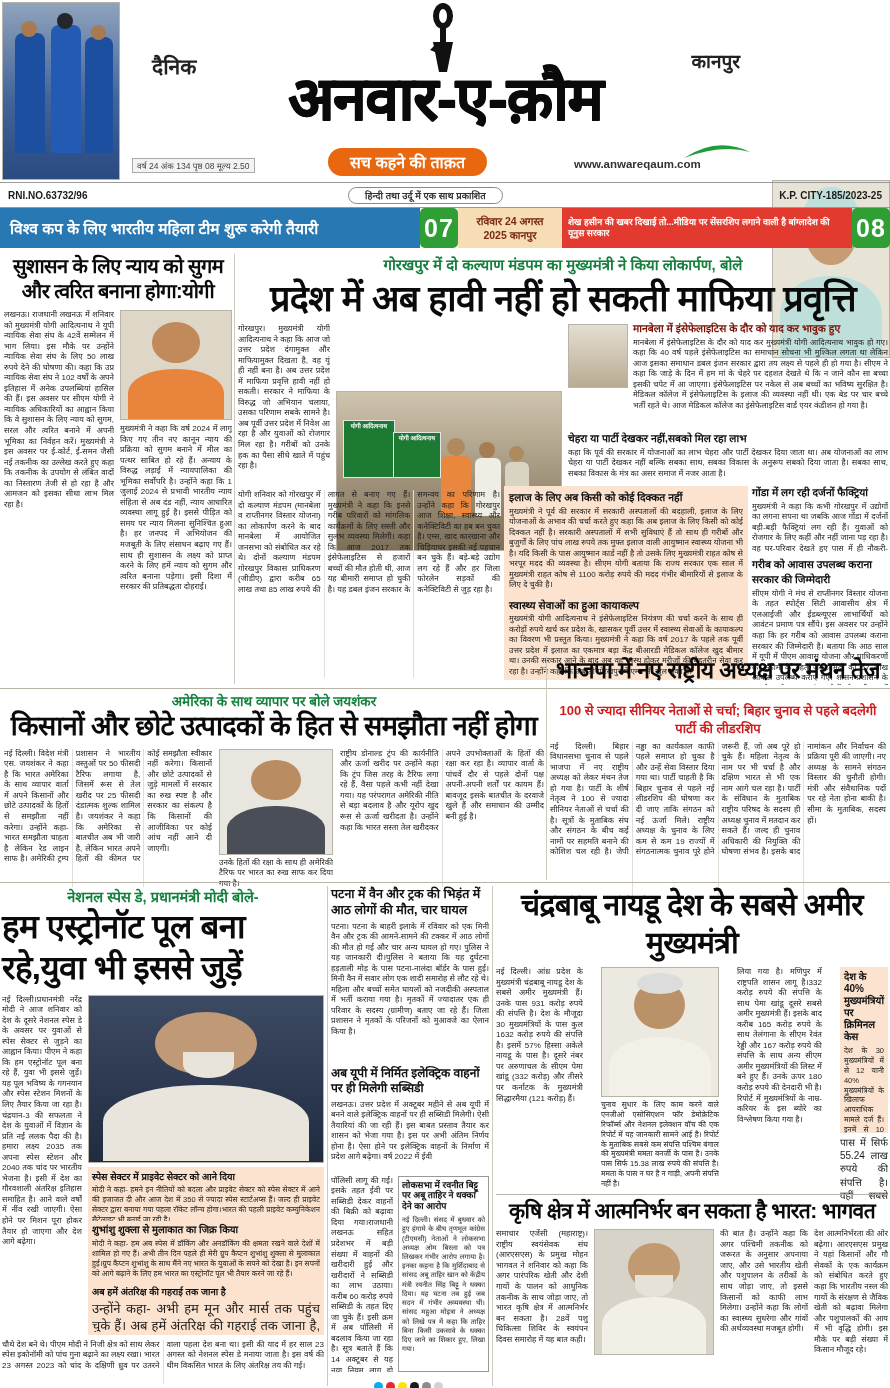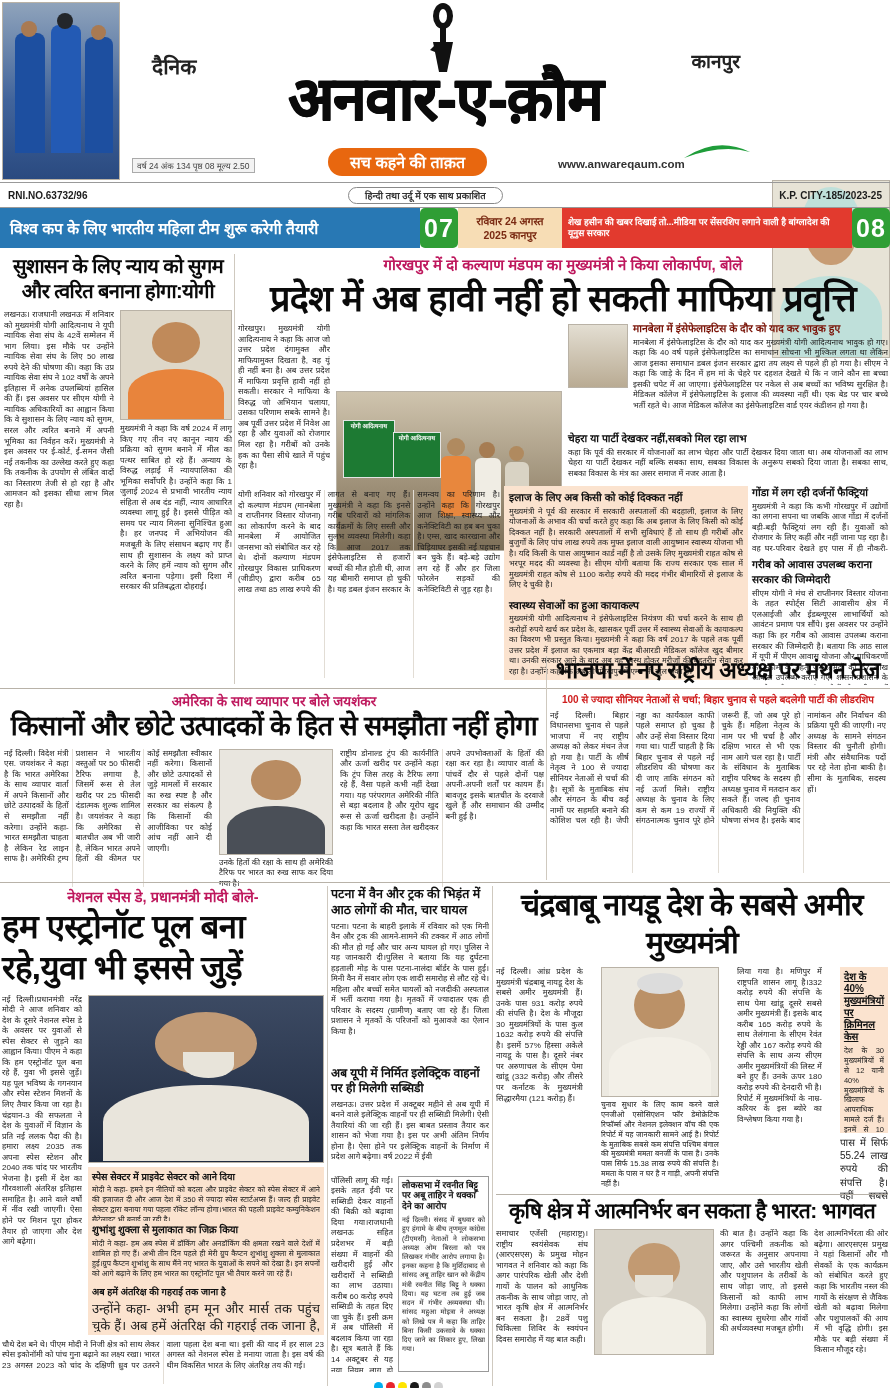--- a/index.html
+++ b/index.html
@@ -3,21 +3,21 @@
 <meta charset="utf-8">
 <style>
   html,body{margin:0;padding:0;}
   body{width:890px;height:1388px;position:relative;background:#fff;
        font-family:"Liberation Sans",sans-serif;color:#1c1c1c;overflow:hidden;}
   .abs{position:absolute;}
   .bt{font-size:8px;line-height:1.32;text-align:justify;color:#1d1d1d;overflow:hidden;}
   .cols2{column-count:2;column-gap:7px;column-rule:1px solid #e2ddd5;}
   .cols3{column-count:3;column-gap:7px;column-rule:1px solid #e2ddd5;}
   .cols4{column-count:4;column-gap:7px;column-rule:1px solid #e2ddd5;}
-  .kicker{color:#be185d;font-weight:bold;text-align:center;}
+  .kicker{color:#15803d;font-weight:bold;text-align:center;}
   .headline{font-weight:bold;color:#0a0a0a;text-align:center;letter-spacing:-0.6px;line-height:1.25;}
   .subred{color:#cf1d1d;font-weight:bold;text-align:center;}
   .btitle{font-weight:bold;font-size:10.5px;color:#111;margin:0 0 3px 0;line-height:1.2;}
   .peach{background:#fbe3cf;}
   .photo{position:relative;overflow:hidden;background:#c9c3b7;border:1px solid #b9b2a6;}
   .portrait:before{content:"";position:absolute;width:44%;height:38%;left:28%;top:10%;border-radius:50%;background:var(--skin,#b08a67);}
   .portrait:after{content:"";position:absolute;width:88%;height:46%;left:6%;top:54%;border-radius:48% 48% 0 0;background:var(--cloth,#555);}
   .vr{position:absolute;width:1px;background:#cfc9bf;}
   .hrule{position:absolute;height:1px;background:#b8b2a8;}
   .badge{background:#2f9e35;color:#fff;font-weight:bold;display:flex;align-items:center;justify-content:center;
@@ -54,21 +54,21 @@
       <ellipse cx="23" cy="14" rx="4" ry="7" fill="#fff"></ellipse>
       <rect x="20" y="26" width="6" height="14" fill="#111"></rect>
       <path d="M13 40 L33 40 L27 70 L19 70 Z" fill="#111"></path>
       <path d="M10 48 L16 42 L20 52 Z" fill="#111"></path>
     </svg>
     <div class="abs" style="left:30px;top:52px;font-size:21px;font-weight:bold;color:#222;">दैनिक</div>
     <div class="abs" style="right:28px;top:48px;font-size:19px;font-weight:bold;color:#222;">कानपुर</div>
     <div class="abs titlebig" style="left:0;top:66px;width:646px;text-align:center;font-size:60px;color:#0a0a0a;line-height:1.1;text-shadow:1px 0 #0a0a0a,0 1px #0a0a0a,1px 1px #0a0a0a;">अनवार-ए-क़ौम</div>
     <div class="abs" style="left:10px;top:158px;font-size:8.5px;color:#444;border:1px solid #aaa;padding:1px 4px;background:#f3f3f3;">वर्ष 24  अंक 134  पृष्ठ 08  मूल्य 2.50</div>
     <div class="abs pill" style="left:206px;top:148px;">सच कहने की ताक़त</div>
-    <div class="abs" style="left:436px;top:158px;font-size:11.5px;font-weight:bold;color:#333;">www.anwareqaum.com</div>
+    <div class="abs" style="left:452px;top:158px;font-size:11.5px;font-weight:bold;color:#333;">www.anwareqaum.com</div>
     <svg class="abs" style="left:560px;top:142px;" width="70" height="18" viewBox="0 0 70 18">
       <path d="M2 16 Q35 -6 68 10 Q40 2 2 16 Z" fill="#1f9d3a"></path>
     </svg>
   </div>
 </div>
 
 <div class="abs" style="left:0;top:182px;width:890px;height:24px;border-top:1px solid #999;border-bottom:1px solid #999;display:flex;align-items:center;">
   <div style="margin-left:8px;font-size:10px;font-weight:bold;">RNI.NO.63732/96</div>
   <div style="margin:0 auto;font-size:9.5px;font-weight:bold;border:1px solid #888;border-radius:9px;padding:1px 16px;color:#333;">हिन्दी तथा उर्दू में एक साथ प्रकाशित</div>
   <div style="margin-right:8px;font-size:10px;font-weight:bold;padding-left:16px;">K.P. CITY-185/2023-25</div>
@@ -156,21 +156,21 @@
       <div class="photo portrait" style="width:112px;height:104px;background:#e9e6df;--skin:#b98c62;--cloth:#4a4f57;"></div>
       <div class="bt" style="margin-top:3px;">उनके हितों की रक्षा के साथ ही अमेरिकी टैरिफ पर भारत का रुख साफ कर दिया गया है।</div>
     </div>
     <div class="bt cols2" style="flex:1;">राष्ट्रीय डोनाल्ड ट्रंप की कार्यनीति और ऊर्जा खरीद पर उन्होंने कहा कि ट्रंप जिस तरह के टैरिफ लगा रहे हैं, वैसा पहले कभी नहीं देखा गया। यह परंपरागत अमेरिकी नीति से बड़ा बदलाव है और यूरोप खुद रूस से ऊर्जा खरीदता है। उन्होंने कहा कि भारत सस्ता तेल खरीदकर अपने उपभोक्ताओं के हितों की रक्षा कर रहा है। व्यापार वार्ता के पांचवें दौर से पहले दोनों पक्ष अपनी-अपनी शर्तों पर कायम हैं। बावजूद इसके बातचीत के दरवाजे खुले हैं और समाधान की उम्मीद बनी हुई है।</div>
   </div>
 </div>
 <div class="vr" style="left:546px;top:656px;height:224px;"></div>
 
 <div class="abs" style="left:550px;top:656px;width:336px;height:224px;">
   <div class="headline" style="font-size:23px;">भाजपा में नए राष्ट्रीय अध्यक्ष पर मंथन तेज</div>
-  <div class="subred" style="font-size:10px;margin-top:7px;">100 से ज्यादा सीनियर नेताओं से चर्चा; बिहार चुनाव से पहले बदलेगी पार्टी की लीडरशिप</div>
+  <div class="subred" style="font-size:13px;margin-top:16px;">100 से ज्यादा सीनियर नेताओं से चर्चा; बिहार चुनाव से पहले बदलेगी पार्टी की लीडरशिप</div>
   <div class="bt cols4" style="margin-top:5px;height:162px;">नई दिल्ली। बिहार विधानसभा चुनाव से पहले भाजपा में नए राष्ट्रीय अध्यक्ष को लेकर मंथन तेज हो गया है। पार्टी के शीर्ष नेतृत्व ने 100 से ज्यादा सीनियर नेताओं से चर्चा की है। सूत्रों के मुताबिक संघ और संगठन के बीच कई नामों पर सहमति बनाने की कोशिश चल रही है। जेपी नड्डा का कार्यकाल काफी पहले समाप्त हो चुका है और उन्हें सेवा विस्तार दिया गया था। पार्टी चाहती है कि बिहार चुनाव से पहले नई लीडरशिप की घोषणा कर दी जाए ताकि संगठन को नई ऊर्जा मिले। राष्ट्रीय अध्यक्ष के चुनाव के लिए कम से कम 19 राज्यों में संगठनात्मक चुनाव पूरे होने जरूरी हैं, जो अब पूरे हो चुके हैं। महिला नेतृत्व के नाम पर भी चर्चा है और दक्षिण भारत से भी एक नाम आगे चल रहा है। पार्टी के संविधान के मुताबिक राष्ट्रीय परिषद के सदस्य ही अध्यक्ष चुनाव में मतदान कर सकते हैं। जल्द ही चुनाव अधिकारी की नियुक्ति की घोषणा संभव है। इसके बाद नामांकन और निर्वाचन की प्रक्रिया पूरी की जाएगी। नए अध्यक्ष के सामने संगठन विस्तार की चुनौती होगी। मंत्री और संवैधानिक पदों पर रहे नेता होना बाकी है।सीमा के मुताबिक, सदस्य हों।</div>
 </div>
 
 <div class="hrule" style="left:0;top:882px;width:890px;"></div>
 
 <div class="abs" style="left:2px;top:886px;width:322px;height:500px;">
   <div class="kicker" style="font-size:14.5px;">नेशनल स्पेस डे, प्रधानमंत्री मोदी बोले-</div>
   <div class="headline" style="font-size:33px;text-align:left;">
     <div>हम एस्ट्रोनॉट पूल बना</div>
     <div>रहे,युवा भी इससे जुड़ें</div>
@@ -221,21 +221,21 @@
     <div class="bt" style="width:90px;">नई दिल्ली। आंध्र प्रदेश के मुख्यमंत्री चंद्रबाबू नायडू देश के सबसे अमीर मुख्यमंत्री हैं। उनके पास 931 करोड़ रुपये की संपत्ति है। देश के मौजूदा 30 मुख्यमंत्रियों के पास कुल 1632 करोड़ रुपये की संपत्ति है। इसमें 57% हिस्सा अकेले नायडू के पास है। दूसरे नंबर पर अरुणाचल के सीएम पेमा खांडू (332 करोड़) और तीसरे पर कर्नाटक के मुख्यमंत्री सिद्धारमैया (121 करोड़) हैं।</div>
     <div style="width:118px;display:flex;flex-direction:column;gap:3px;">
       <div class="photo portrait" style="width:116px;height:128px;background:#ece9e1;--skin:#bb9167;--cloth:#f3f0e8;">
         <div class="abs" style="left:30%;top:4%;width:40%;height:16%;border-radius:50%;background:#dcdcdc;"></div>
       </div>
       <div class="bt" style="flex:1;font-size:7.5px;">चुनाव सुधार के लिए काम करने वाले एनजीओ एसोसिएशन फॉर डेमोक्रेटिक रिफॉर्म्स और नेशनल इलेक्शन वॉच की एक रिपोर्ट में यह जानकारी सामने आई है। रिपोर्ट के मुताबिक सबसे कम संपत्ति पश्चिम बंगाल की मुख्यमंत्री ममता बनर्जी के पास है। उनके पास सिर्फ 15.38 लाख रुपये की संपत्ति है। ममता के पास न घर है न गाड़ी, अपनी संपत्ति नहीं है।</div>
     </div>
     <div class="bt" style="width:88px;">लिया गया है। मणिपुर में राष्ट्रपति शासन लागू है।332 करोड़ रुपये की संपत्ति के साथ पेमा खांडू दूसरे सबसे अमीर मुख्यमंत्री हैं। इसके बाद करीब 165 करोड़ रुपये के साथ तेलंगाना के सीएम रेवंत रेड्डी और 167 करोड़ रुपये की संपत्ति के साथ अन्य सीएम अमीर मुख्यमंत्रियों की लिस्ट में बने हुए हैं। उनके ऊपर 180 करोड़ रुपये की देनदारी भी है। रिपोर्ट में मुख्यमंत्रियों के नाम्र-करियर के इस ब्योरे का विश्लेषण किया गया है।</div>
     <div style="flex:1;display:flex;flex-direction:column;gap:3px;">
       <div class="peach" style="padding:4px;overflow:hidden;height:158px;">
-        <div class="btitle" style="font-size:10px;text-decoration:underline;">देश के 40% मुख्यमंत्रियों पर क्रिमिनल केस</div>
+        <div class="btitle" style="font-size:10px;">देश के 40% मुख्यमंत्रियों पर क्रिमिनल केस</div>
         <div class="bt" style="font-size:7.5px;">देश के 30 मुख्यमंत्रियों में से 12 यानी 40% मुख्यमंत्रियों के खिलाफ आपराधिक मामले दर्ज हैं। इनमें से 10 यानी 33 फीसदी पर हत्या की कोशिश, किडनैपिंग और फिरौती जैसे गंभीर केस हैं। तेलंगाना के सीएम रेवंत रेड्डी पर सबसे ज्यादा 89 मामले दर्ज हैं। चुनाव सुधार के लिए काम करने वाले एनजीओ एसोसिएशन फॉर डेमोक्रेटिक रिफॉर्म्स की यह रिपोर्ट शपथ पत्रों पर आधारित है।</div>
       </div>
       <div class="bt" style="flex:1;font-size:10px;">पास में सिर्फ 55.24 लाख रुपये की संपत्ति है। वहीं सबसे कम संपत्ति वाले मुख्यमंत्रियों में दिल्ली की सीएम रेखा गुप्ता भी हैं। उनके पास 1.18 करोड़ रुपये की संपत्ति है।</div>
     </div>
   </div>
 </div>
 
 <div class="hrule" style="left:496px;top:1194px;width:392px;"></div>
 
 <div class="abs" style="left:496px;top:1198px;width:392px;height:186px;">

